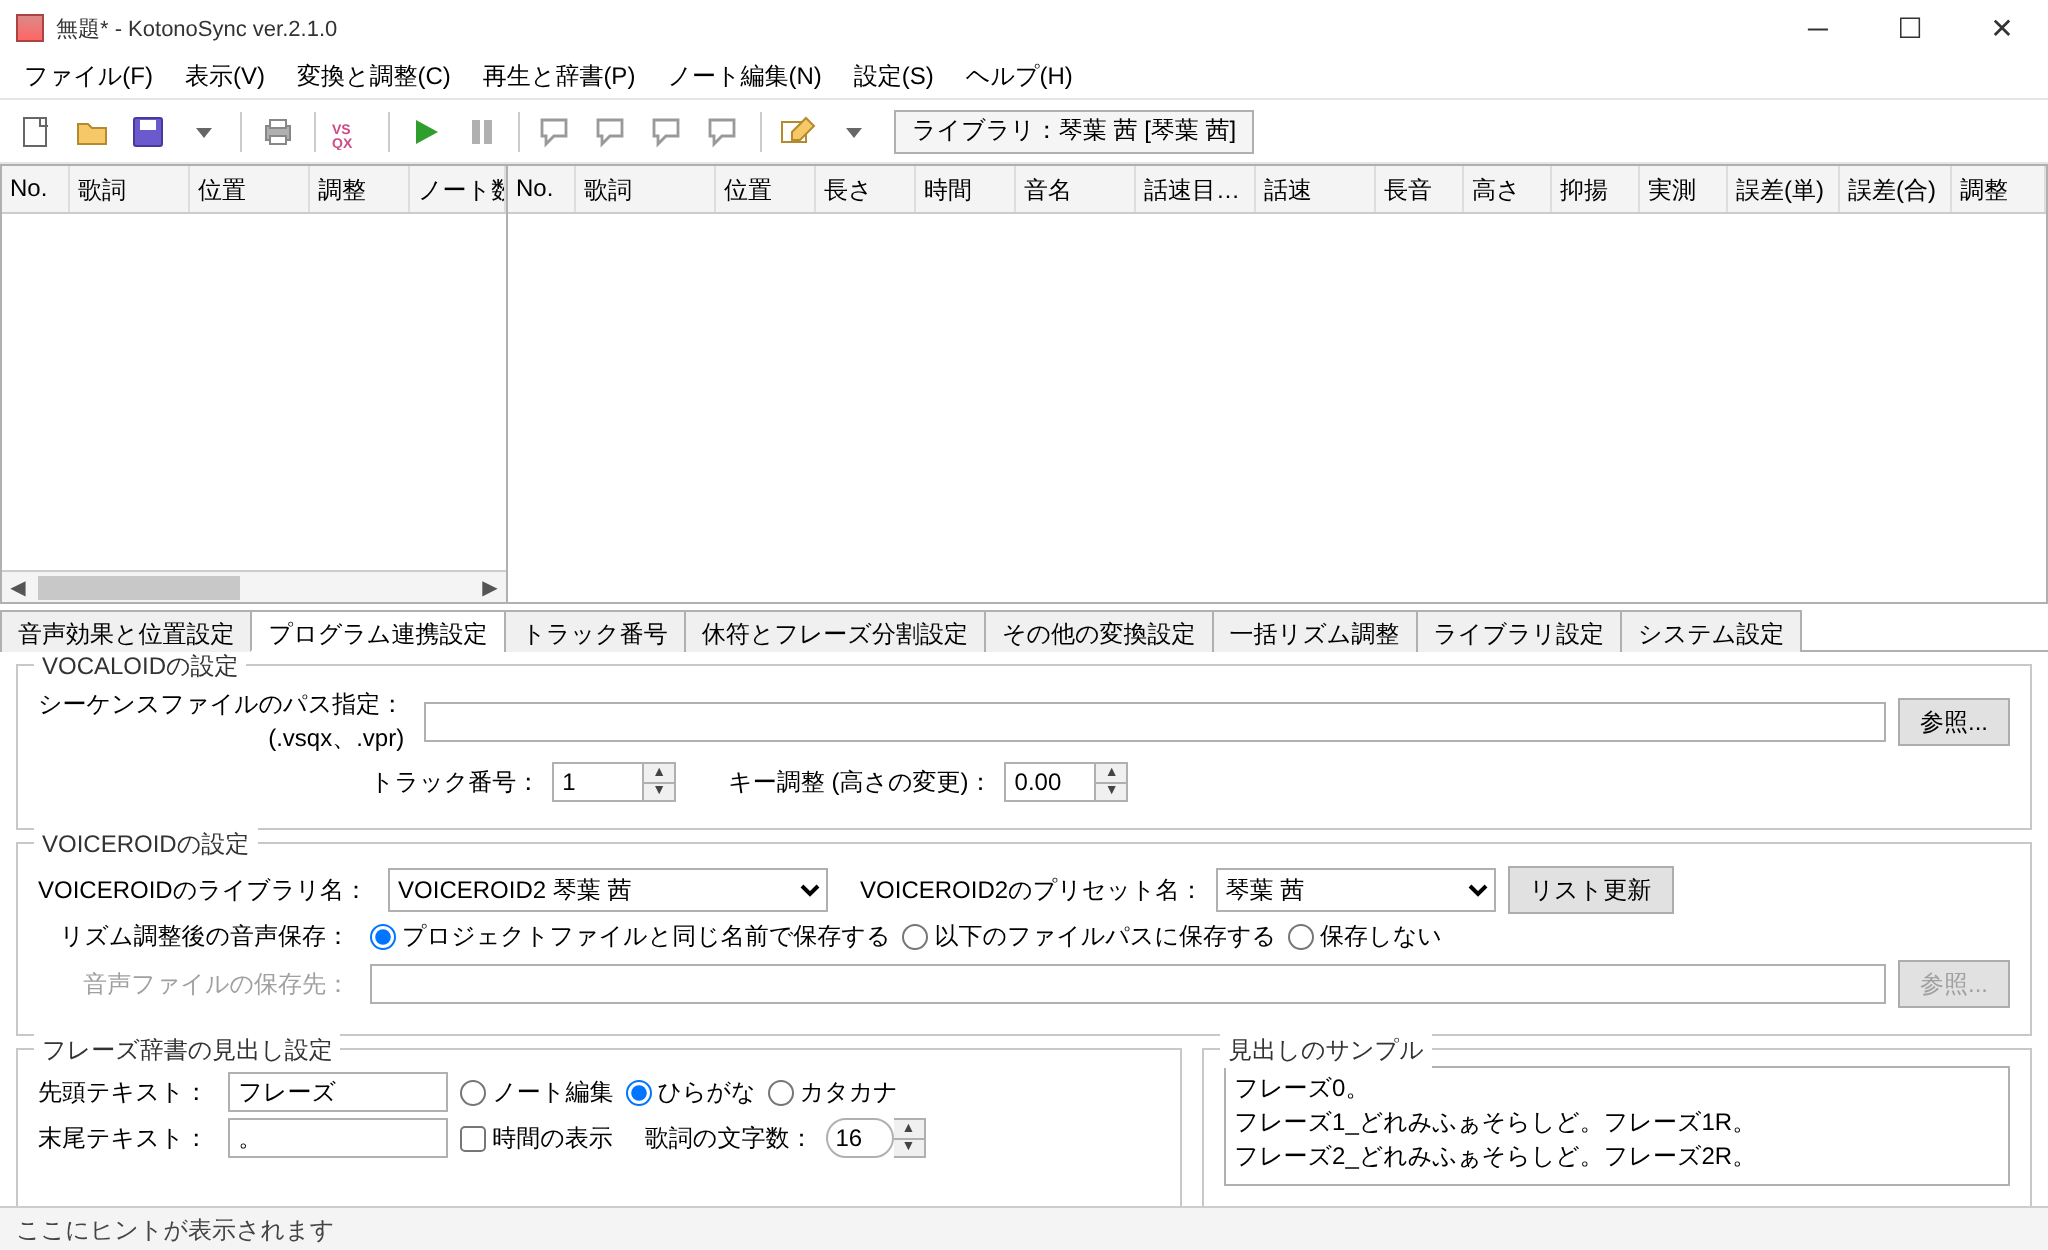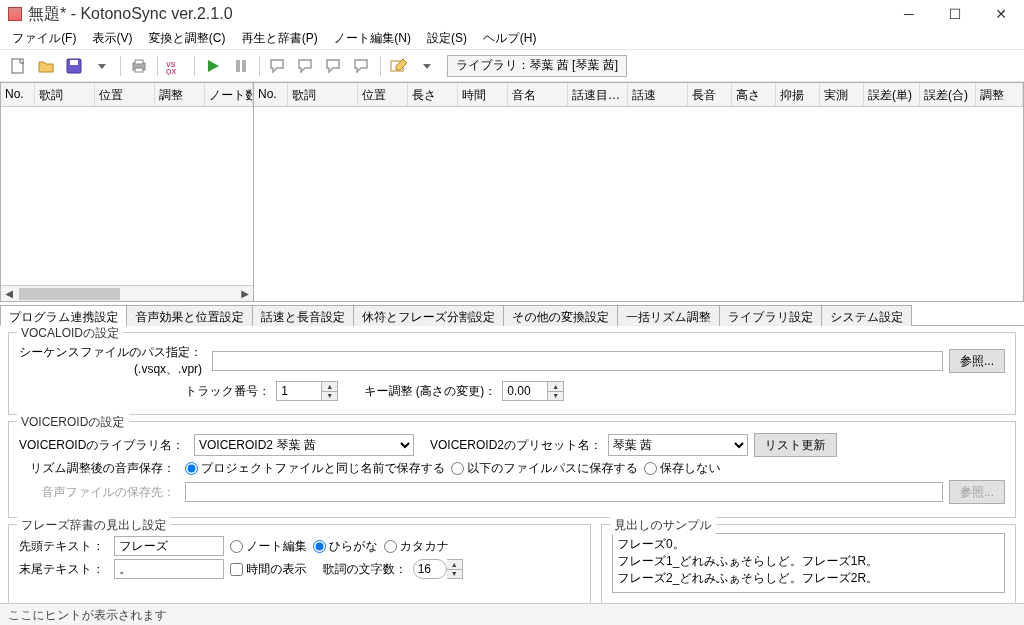--- a/index.html
+++ b/index.html
@@ -2,21 +2,21 @@
 <html><head>
 <meta charset="utf-8">
 <style>
   * { box-sizing: border-box; font-family: "Yu Gothic UI", "Meiryo", sans-serif; }
   body { margin: 0; padding: 0; background: #fff; font-size: 12px; color: #000; overflow: hidden; }
   .window { width: 1024px; height: 625px; display: flex; flex-direction: column; }
 
   
   .titlebar { height: 28px; display: flex; align-items: center; padding-left: 8px; }
   .titlebar .app-icon { width: 14px; height: 14px; margin-right: 6px; background: linear-gradient(#d88,#f66); border:1px solid #a44; }
-  .titlebar .title-text { flex: 1; font-size: 16px; color: #333; }
+  .titlebar .title-text { flex: 1; font-size: 11px; color: #333; }
   .winbtns { display: flex; }
   .winbtn { width: 46px; height: 28px; display: flex; align-items: center; justify-content: center; font-size: 14px; color: #333; }
 
   
   .menubar { height: 22px; display: flex; align-items: center; padding: 0 4px; border-bottom: 1px solid #e5e5e5; }
   .menubar .mitem { padding: 2px 8px; font-size: 12px; }
 
   
   .toolbar { height: 32px; display: flex; align-items: center; padding: 0 6px; gap: 4px; border-bottom: 1px solid #e5e5e5; }
   .tbtn { width: 24px; height: 24px; display:flex; align-items:center; justify-content:center; border-radius:2px; }
@@ -207,23 +207,23 @@
         <div class="gcell" style="width:44px">実測</div>
         <div class="gcell" style="width:56px">誤差(単)</div>
         <div class="gcell" style="width:56px">誤差(合)</div>
         <div class="gcell" style="flex:1">調整</div>
       </div>
       <div class="gbody"></div>
     </div>
   </div>
 
   <div class="tabs">
+    <div class="tab">音声効果と位置設定</div>
     <div class="tab active">プログラム連携設定</div>
-    <div class="tab">音声効果と位置設定</div>
-    <div class="tab">話速と長音設定</div>
+    <div class="tab">トラック番号</div>
     <div class="tab">休符とフレーズ分割設定</div>
     <div class="tab">その他の変換設定</div>
     <div class="tab">一括リズム調整</div>
     <div class="tab">ライブラリ設定</div>
     <div class="tab">システム設定</div>
   </div>
 
   <div class="panel">
 
     <div class="group">

